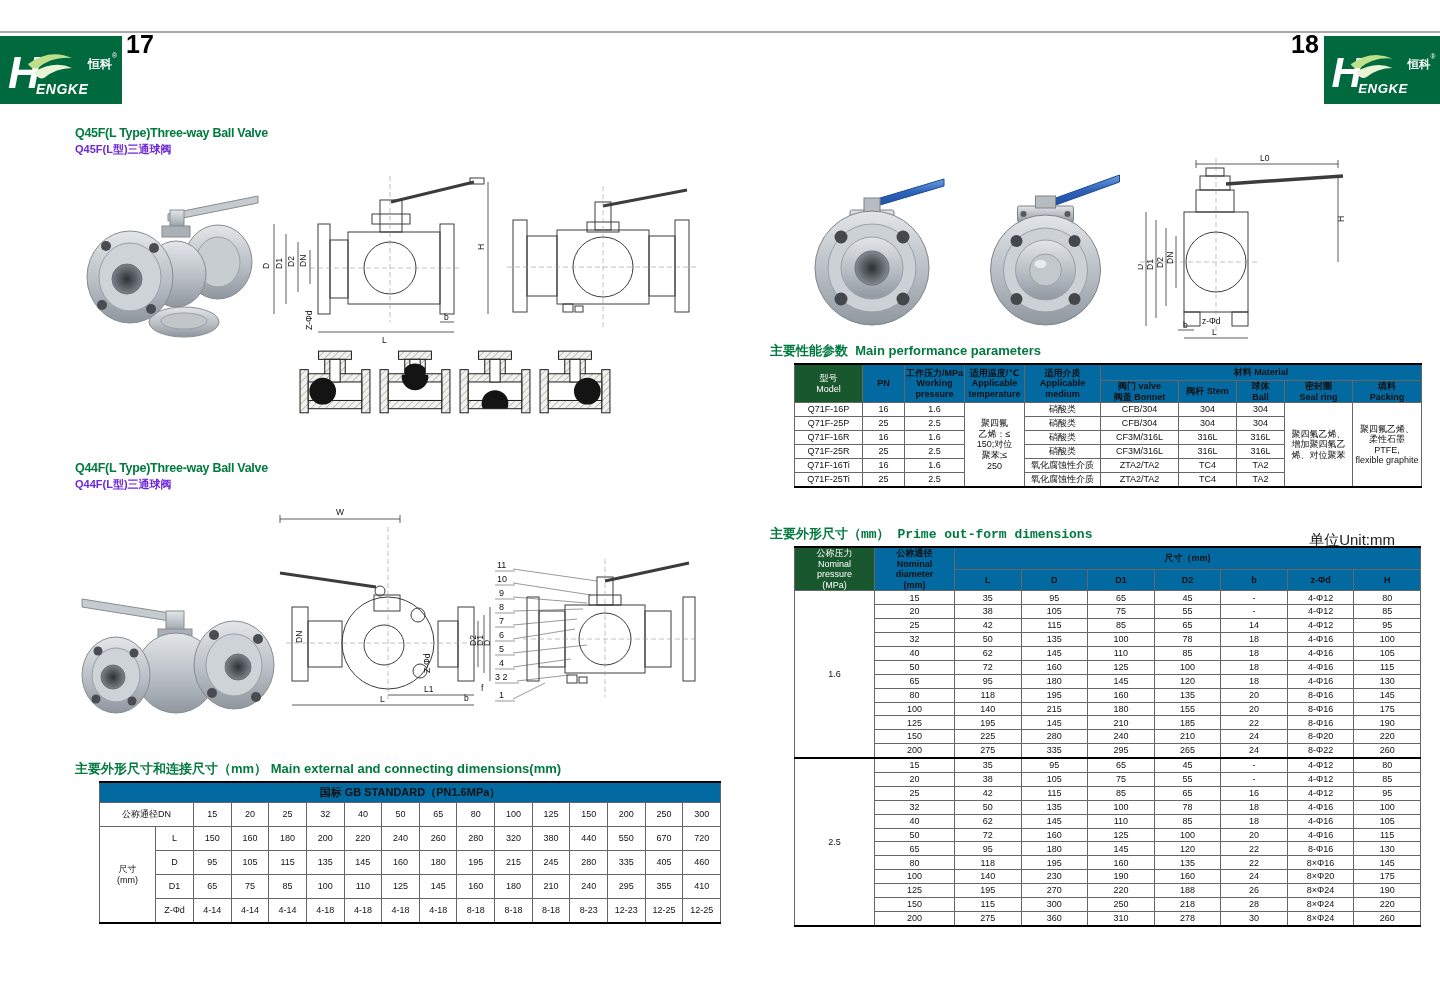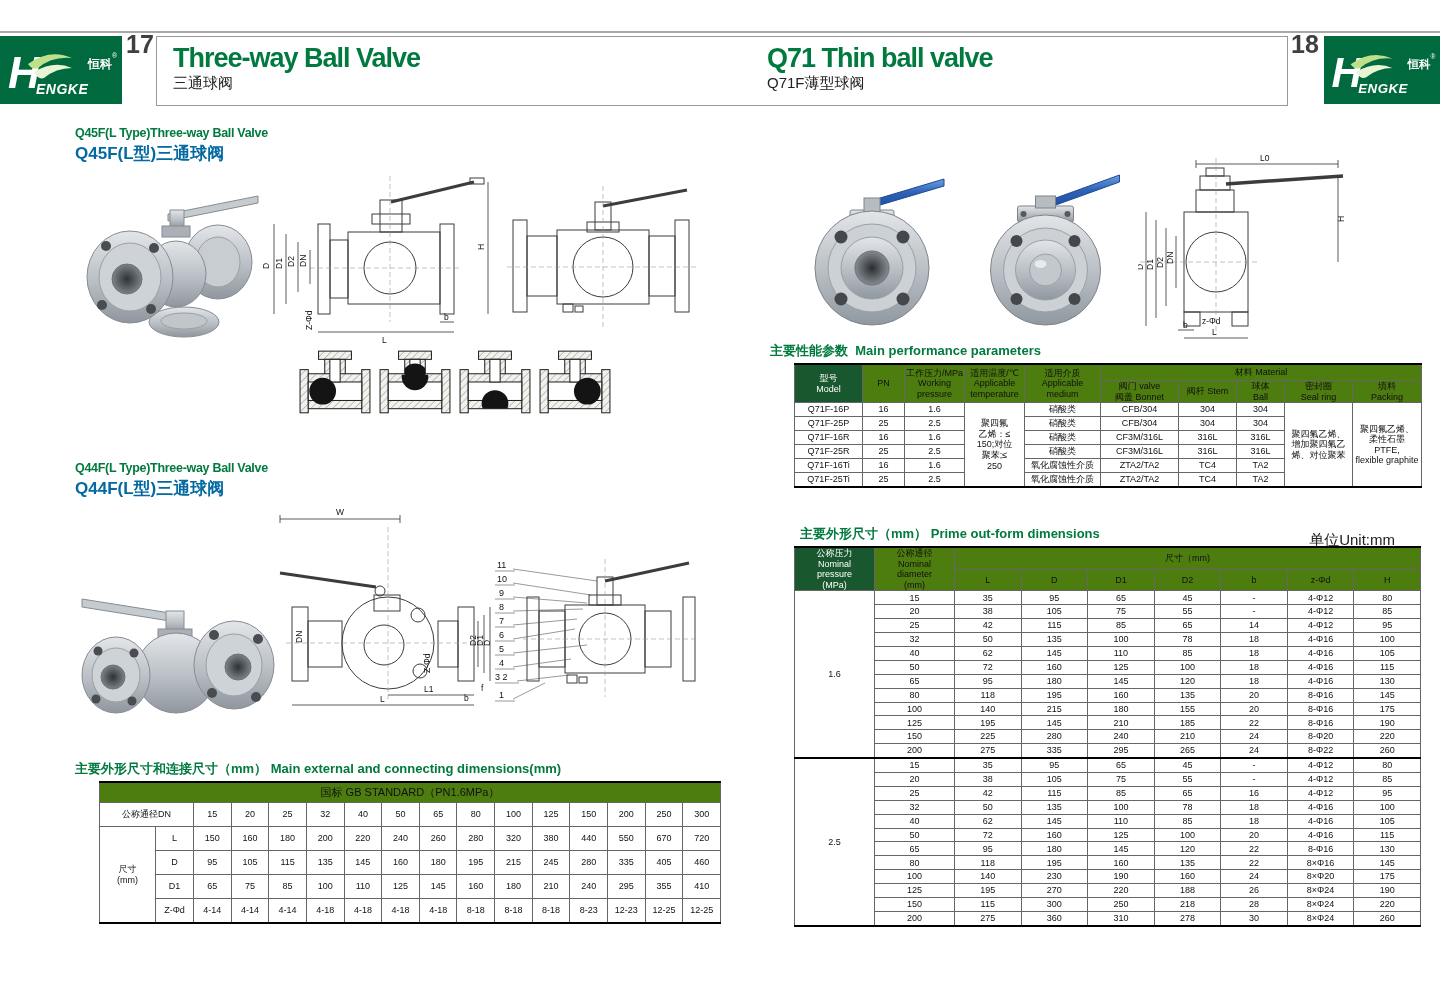--- a/index.html
+++ b/index.html
@@ -1,32 +1,32 @@
 <!DOCTYPE html>
 <html><head>
 <meta charset="utf-8">
 <style>
   html,body{margin:0;padding:0;background:#fff;}
   #stage{position:relative;width:1440px;height:984px;background:#fff;overflow:hidden;
          font-family:"Liberation Sans","DejaVu Sans",sans-serif;color:#111;}
   .abs{position:absolute;}
   .topline{left:0;top:31px;width:1440px;height:2px;background:#a9a9a9;}
   .logo-box{background:#00693e;width:122px;height:68px;top:36px;}
-  .pgnum{font-size:25px;font-weight:bold;color:#404040;top:30px;}
+  .pgnum{font-size:25px;font-weight:bold;color:#000000;top:30px;}
   .title-box{left:156px;top:36px;width:1130px;height:68px;border:1px solid #999;background:#fff;}
   .big-title{font-size:27px;font-weight:bold;letter-spacing:-1px;color:#007a3e;line-height:1.05;}
   .big-sub{font-size:15px;color:#222;margin-top:2px;}
   .sec-title-en{font-size:12.5px;font-weight:bold;color:#007a3e;letter-spacing:-.3px;}
-  .sec-title-cn{font-size:17px;font-weight:bold;color:#0369a1;margin-top:2px;}
+  .sec-title-cn{font-size:11px;font-weight:bold;color:#6d28d9;margin-top:2px;}
   .tbl-title{font-size:13px;font-weight:bold;color:#007a3e;}
   .unit-note{font-size:15px;color:#222;}
   table{border-collapse:collapse;table-layout:fixed;background:#fff;}
   td,th{border:1px solid #666;font-size:9px;font-weight:normal;text-align:center;vertical-align:middle;
         padding:0 1px;line-height:1.18;white-space:pre-line;overflow:hidden;}
-  .hl{background:#4d7c0f;}
+  .hl{background:#0369a1;font-weight:bold;}
   .dk{background:#19572e;color:#fff;}
   .thick-tb{border-top:2px solid #000;border-bottom:2px solid #000;margin-left:24px;}
   #ltable{width:622px;} #ltable td{height:23px;}
   #ltable tr.r1 td{height:19px;font-size:11px;}
   #ptable{width:627px;} #ptable thead th{height:15px;}
   #ptable tbody td{height:13px;}
   #dtable{width:627px;} #dtable thead th{height:20px;}
   #dtable tbody td{height:12.9px;}
   #dtable tr.gsep td{border-top:2px solid #000;}
   svg text{font-family:"Liberation Sans","DejaVu Sans",sans-serif;}
@@ -45,30 +45,20 @@
       <text x="8" y="52" fill="#fff" font-size="44" font-weight="bold" font-style="italic">H</text>
       <path d="M28,28 q22,-16 44,-6 q-20,-2 -34,10 q-6,2 -10,-4z" fill="#bfe08a" stroke="none"></path>
       <path d="M34,36 q20,-12 38,-4 q-16,0 -28,10 q-6,2 -10,-6z" fill="#e9f4d4" stroke="none"></path>
       <text x="36" y="58" fill="#fff" font-size="14" font-weight="bold" font-style="italic" letter-spacing=".5">ENGKE</text>
       <text x="88" y="32" fill="#fff" font-size="12" font-weight="bold">恒科</text>
       <text x="112" y="22" fill="#fff" font-size="7">®</text>
     </svg>
   </div>
   <div class="abs pgnum" style="left:126px;">17</div>
 
-  <div class="abs title-box">
-    <div class="abs" style="left:16px;top:7px;">
-      <div class="big-title">Three-way Ball Valve</div>
-      <div class="big-sub">三通球阀</div>
-    </div>
-    <div class="abs" style="left:610px;top:7px;">
-      <div class="big-title">Q71 Thin ball valve</div>
-      <div class="big-sub">Q71F薄型球阀</div>
-    </div>
-  </div>
 
   <div class="abs pgnum" style="left:1291px;">18</div>
   <div class="abs logo-box" style="left:1324px;width:116px;">
     <svg width="116" height="68" viewBox="0 0 122 68">
       <text x="8" y="52" fill="#fff" font-size="44" font-weight="bold" font-style="italic">H</text>
       <path d="M28,28 q22,-16 44,-6 q-20,-2 -34,10 q-6,2 -10,-4z" fill="#bfe08a"></path>
       <path d="M34,36 q20,-12 38,-4 q-16,0 -28,10 q-6,2 -10,-6z" fill="#e9f4d4"></path>
       <text x="36" y="58" fill="#fff" font-size="14" font-weight="bold" font-style="italic" letter-spacing=".5">ENGKE</text>
       <text x="88" y="32" fill="#fff" font-size="12" font-weight="bold">恒科</text>
       <text x="112" y="22" fill="#fff" font-size="7">®</text>
@@ -679,21 +669,21 @@
           <td>25</td>
           <td>2.5</td>
           <td>氧化腐蚀性介质</td>
           <td>ZTA2/TA2</td>
           <td>TC4</td>
           <td>TA2</td>
         </tr>
       </tbody>
   </table>
 
-  <div class="abs tbl-title" style="left:800px;top:525px;">
+  <div class="abs tbl-title" style="left:770px;top:525px;font-family:Liberation Mono, monospace;">
     <span>主要外形尺寸（mm）</span>
     <span>Prime out-form dimensions</span>
   </div>
   <div class="abs unit-note" style="left:1295px;top:531px;width:100px;text-align:right;">单位Unit:mm</div>
   <table id="dtable" class="abs thick-tb" style="left:770px;top:546px;">
     <colgroup>
         <col style="width:80px">
         <col style="width:80px">
       </colgroup>
     <thead>

